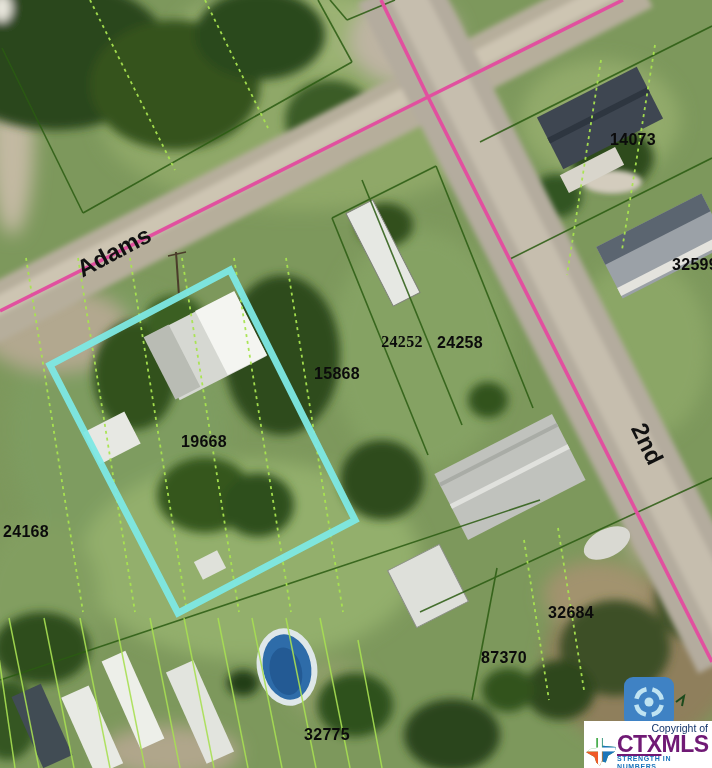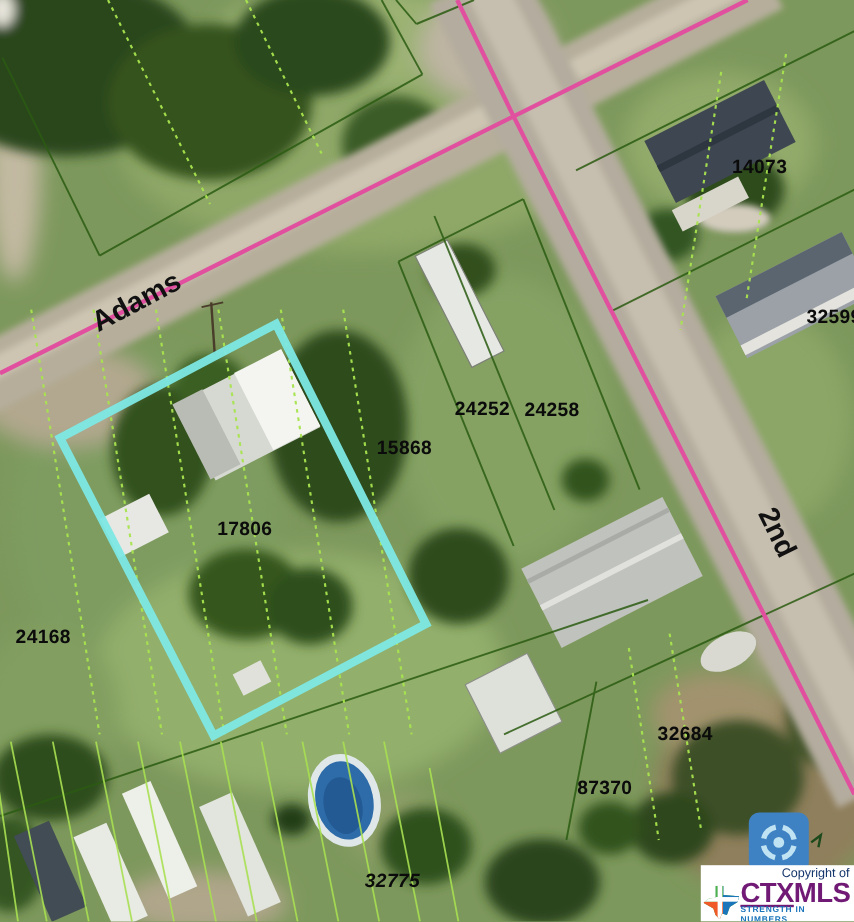--- a/index.html
+++ b/index.html
@@ -204,27 +204,27 @@
     <path d="M381 0 L428 97 L712 662" fill="none" stroke="#e1509f" stroke-width="3.6"></path>
 
     <polygon points="230,270 50,365 178,613 355,520" fill="none" stroke="#7de8e4" stroke-width="7" stroke-linejoin="miter" opacity="0.95"></polygon>
 
     <path d="M676 702 l8 -6 l-2 10" fill="none" stroke="#1c4a1c" stroke-width="2"></path>
   </svg>
 
   <div class="lbl" style="left:633px;top:140px;">14073</div>
   <div class="lbl" id="lbl-32599" style="left:672px;top:265px;">32599</div>
   <div class="lbl" style="left:460px;top:315px;margin-top:28px;">24258</div>
-  <div class="lbl" style="left:402px;top:342px;">24252</div>
+  <div class="lbl" style="left:402px;top:342px;font-family:Liberation Serif, serif;">24252</div>
   <div class="lbl" style="left:337px;top:374px;">15868</div>
-  <div class="lbl" style="left:204px;top:442px;">17806</div>
-  <div class="lbl" style="left:36px;top:532px;">24168</div>
+  <div class="lbl" style="left:204px;top:442px;">19668</div>
+  <div class="lbl" style="left:26px;top:532px;">24168</div>
   <div class="lbl" style="left:571px;top:613px;">32684</div>
   <div class="lbl" style="left:484px;top:658px;margin-left:20px;">87370</div>
-  <div class="lbl" style="left:327px;top:735px;font-style:italic;">32775</div>
+  <div class="lbl" style="left:327px;top:735px;">32775</div>
 
   <div class="street" id="street-adams">Adams</div>
   <div class="street" id="street-2nd">2nd</div>
 
   <button id="locate-btn">
     <svg width="40" height="40" viewBox="0 0 40 40">
       <circle cx="20" cy="20" r="13" fill="none" stroke="#bfe3f2" stroke-width="4.5" stroke-dasharray="14.4 6.02" stroke-dashoffset="17.4"></circle>
       <circle cx="20" cy="20" r="4.5" fill="#bfe3f2"></circle>
     </svg>
   </button>

